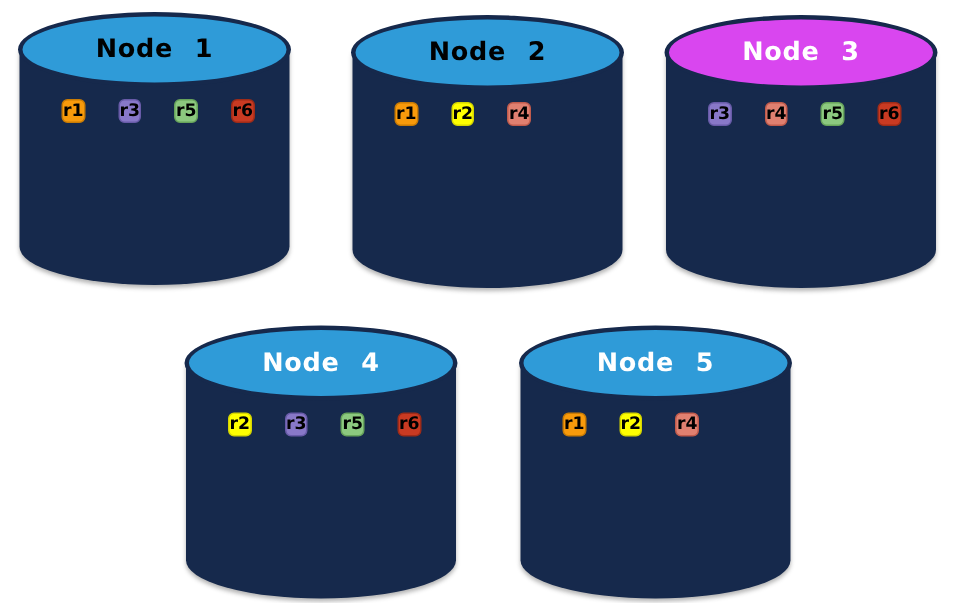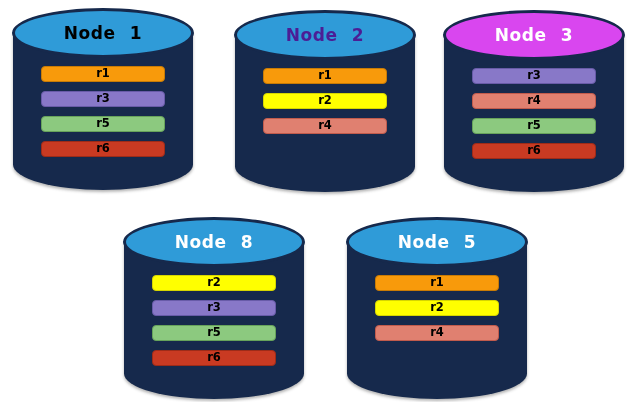--- a/index.html
+++ b/index.html
@@ -45,22 +45,22 @@
     font-weight: bold;
     font-size: 17px;
     word-spacing: 8px;
     letter-spacing: 0.5px;
     line-height: 1;
   }
   .bars {
     position: absolute;
     top: 58px; left: 29px; right: 29px;
     display: flex;
-    flex-direction: column;
-    gap: 9px;
+    flex-direction: row;
+    gap: 22px;
     z-index: 3;
   }
   .bar {
     height: 14px;
     border: 1px solid;
     border-radius: 4px;
     display: flex;
     align-items: center;
     justify-content: center;
   }
@@ -93,21 +93,21 @@
         </div>
         <div class="bar" style="background: rgb(201, 58, 34); border-color: rgb(158, 43, 24);">
           <span style="color: rgb(0, 0, 0);">r6</span>
         </div>
       </div>
   </div>
 
   <div class="cylinder pos-1">
     <div class="cyl-body" style="background: rgb(22, 41, 76);"></div>
     <div class="cyl-top" style="background: rgb(47, 155, 216); border-color: rgb(22, 41, 76);">
-      <span class="node-title" style="color: #4c1d95;">Node 2</span>
+      <span class="node-title" style="color: #000000;">Node 2</span>
     </div>
     <div class="bars">
         <div class="bar" style="background: rgb(248, 154, 11); border-color: rgb(200, 123, 5);">
           <span style="color: rgb(0, 0, 0);">r1</span>
         </div>
         <div class="bar" style="background: rgb(255, 255, 0); border-color: rgb(214, 214, 0);">
           <span style="color: rgb(0, 0, 0);">r2</span>
         </div>
         <div class="bar" style="background: rgb(224, 128, 112); border-color: rgb(193, 91, 76);">
           <span style="color: rgb(0, 0, 0);">r4</span>
@@ -132,21 +132,21 @@
         </div>
         <div class="bar" style="background: rgb(201, 58, 34); border-color: rgb(158, 43, 24);">
           <span style="color: rgb(0, 0, 0);">r6</span>
         </div>
       </div>
   </div>
 
   <div class="cylinder pos-3">
     <div class="cyl-body" style="background: rgb(22, 41, 76);"></div>
     <div class="cyl-top" style="background: rgb(47, 155, 216); border-color: rgb(22, 41, 76);">
-      <span class="node-title" style="color: rgb(255, 255, 255);">Node 8</span>
+      <span class="node-title" style="color: rgb(255, 255, 255);">Node 4</span>
     </div>
     <div class="bars">
         <div class="bar" style="background: rgb(255, 255, 0); border-color: rgb(214, 214, 0);">
           <span style="color: rgb(0, 0, 0);">r2</span>
         </div>
         <div class="bar" style="background: rgb(136, 120, 200); border-color: rgb(104, 91, 168);">
           <span style="color: rgb(0, 0, 0);">r3</span>
         </div>
         <div class="bar" style="background: rgb(140, 201, 127); border-color: rgb(103, 163, 91);">
           <span style="color: rgb(0, 0, 0);">r5</span>

